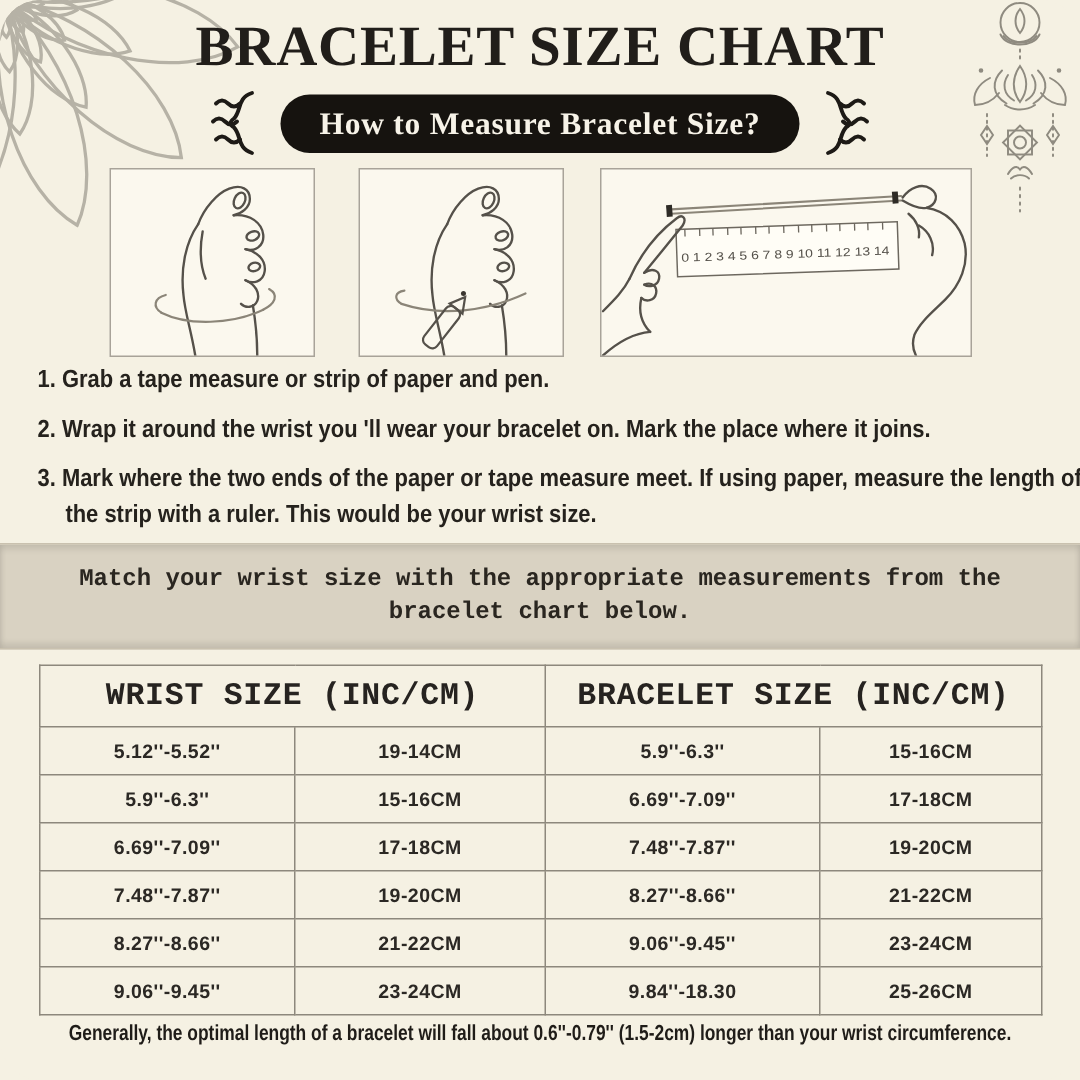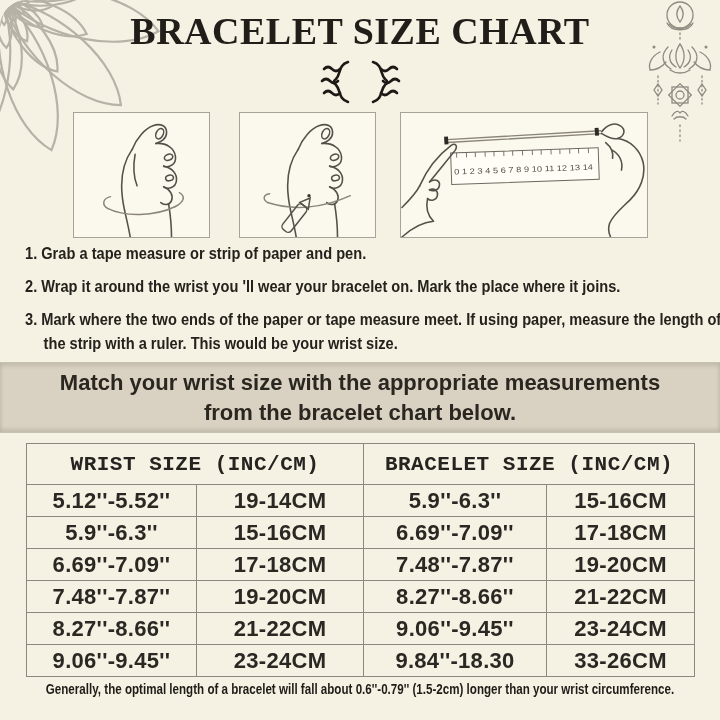--- a/index.html
+++ b/index.html
@@ -24,27 +24,27 @@
   .illus-box svg{display:block;width:100%;height:100%;}
 
   .steps{position:absolute;left:25px;top:242px;width:790px;transform:scaleX(.886);transform-origin:0 50%;
     font-size:16.5px;font-weight:700;line-height:1.45;color:#25221d;}
   .step{margin-bottom:9px;padding-left:21px;text-indent:-21px;}
 
   .callout-band{position:absolute;top:362px;left:0;width:720px;height:71px;background:#d9d2c2;
     border-top:1px solid #c9c1af;border-bottom:1px solid #c9c1af;box-sizing:border-box;
     box-shadow:inset 0 3px 4px rgba(0,0,0,.10), inset 0 -3px 4px rgba(0,0,0,.10);
     display:flex;align-items:center;justify-content:center;}
-  .callout-text{font-family:Liberation Sans, sans-serif;font-size:22px;font-weight:700;line-height:1.35;
+  .callout-text{font-family:Liberation Mono, monospace;font-size:16px;font-weight:700;line-height:1.35;
     text-align:center;max-width:648px;color:#2a2620;}
 
   table.size-table{position:absolute;top:443px;left:26px;width:668px;border-collapse:collapse;table-layout:fixed;}
   .size-table th,.size-table td{border:1px solid #8d887d;text-align:center;padding:0;}
   .size-table th{height:40px;font-family:Liberation Mono, monospace;font-size:21px;font-weight:700;letter-spacing:.5px;color:#262320;}
-  .size-table td{height:31px;font-size:22px;font-weight:700;letter-spacing:.3px;color:#2b2824;}
+  .size-table td{height:31px;font-size:13px;font-weight:700;letter-spacing:.3px;color:#2b2824;}
 
   .footnote{position:absolute;top:681px;left:0;width:900px;transform:scaleX(.8);transform-origin:0 50%;
     text-align:center;font-size:14.5px;font-weight:700;color:#1f1c18;}
 </style>
 </head>
 <body>
 
 <div class="poster">
 
   <svg id="mandala" class="deco" width="210" height="175" viewBox="0 0 210 175">
@@ -114,20 +114,21 @@
 
   <div class="badge-row">
     <svg width="34" height="46" viewBox="0 0 34 46">
       <g fill="none" stroke="#1d1a16" stroke-width="2.6" stroke-linecap="round">
         <path d="M28,3 C18,6 21,15 16,20 C13,22 13,24 16,26 C21,31 18,40 28,43"></path>
         <path d="M4,10 Q8,6 12,10 Q16,14 20,10"></path>
         <path d="M2,22 Q6,18 10,22 Q14,26 18,22"></path>
         <path d="M4,34 Q8,30 12,34 Q16,38 20,34"></path>
       </g>
     </svg>
+    <div class="badge">How to Measure Bracelet Size?</div>
     <svg width="34" height="46" viewBox="0 0 34 46">
       <g fill="none" stroke="#1d1a16" stroke-width="2.6" stroke-linecap="round" transform="translate(34,0) scale(-1,1)">
         <path d="M28,3 C18,6 21,15 16,20 C13,22 13,24 16,26 C21,31 18,40 28,43"></path>
         <path d="M4,10 Q8,6 12,10 Q16,14 20,10"></path>
         <path d="M2,22 Q6,18 10,22 Q14,26 18,22"></path>
         <path d="M4,34 Q8,30 12,34 Q16,38 20,34"></path>
       </g>
     </svg>
   </div>
 
@@ -257,20 +258,20 @@
     <tr>
       <td>8.27''-8.66''</td>
       <td>21-22CM</td>
       <td>9.06''-9.45''</td>
       <td>23-24CM</td>
     </tr>
     <tr>
       <td>9.06''-9.45''</td>
       <td>23-24CM</td>
       <td>9.84''-18.30</td>
-      <td>33-26CM</td>
+      <td>25-26CM</td>
     </tr>
   </tbody>
     </table>
 
   <div class="footnote">Generally, the optimal length of a bracelet will fall about 0.6''-0.79'' (1.5-2cm) longer than your wrist circumference.</div>
 
 </div>
 
 </body></html>

